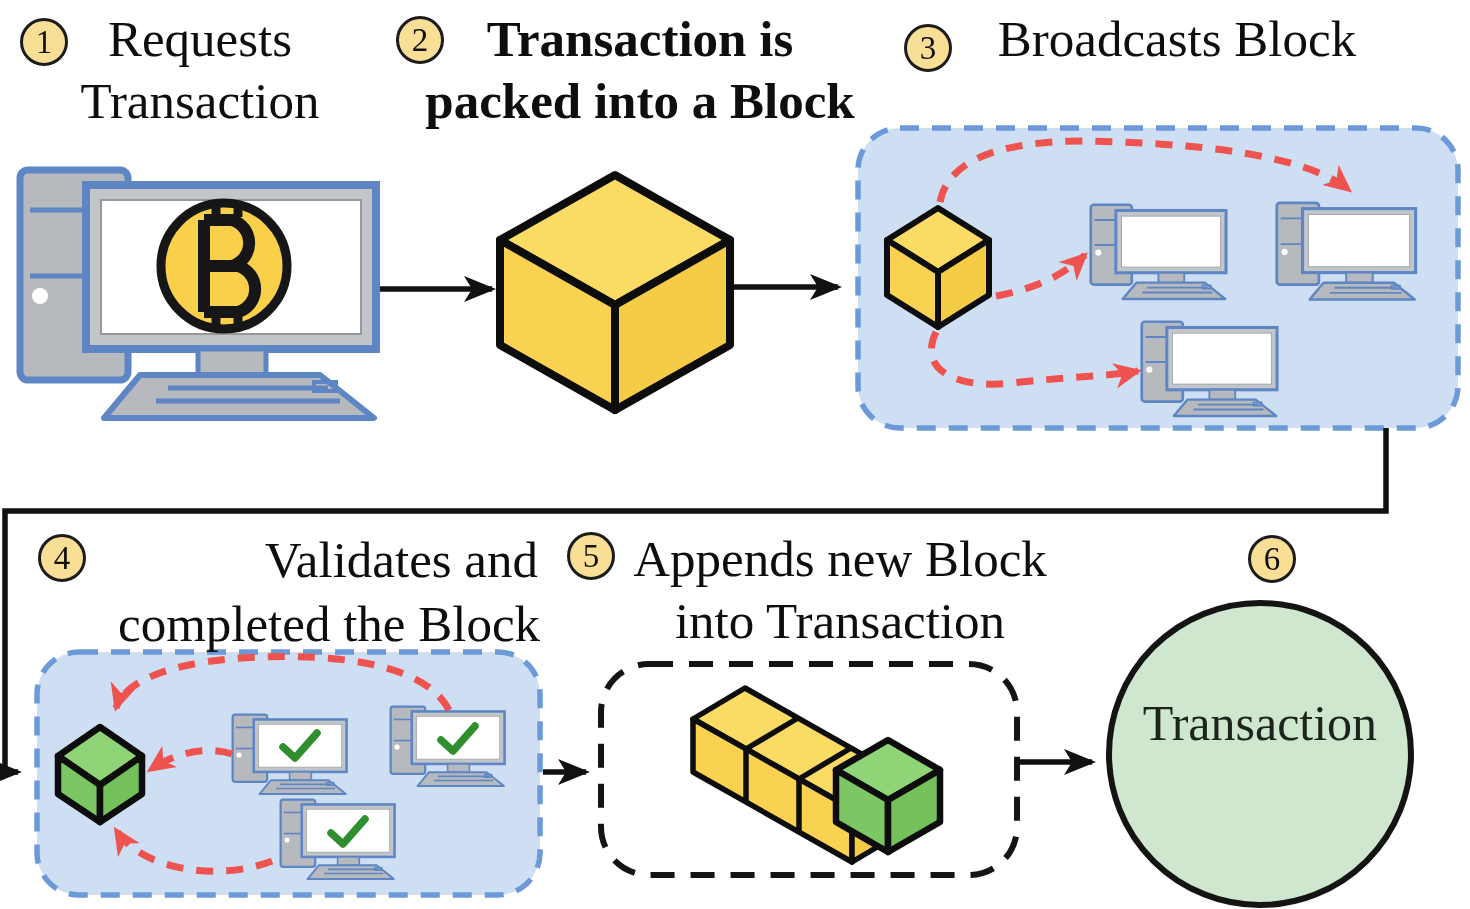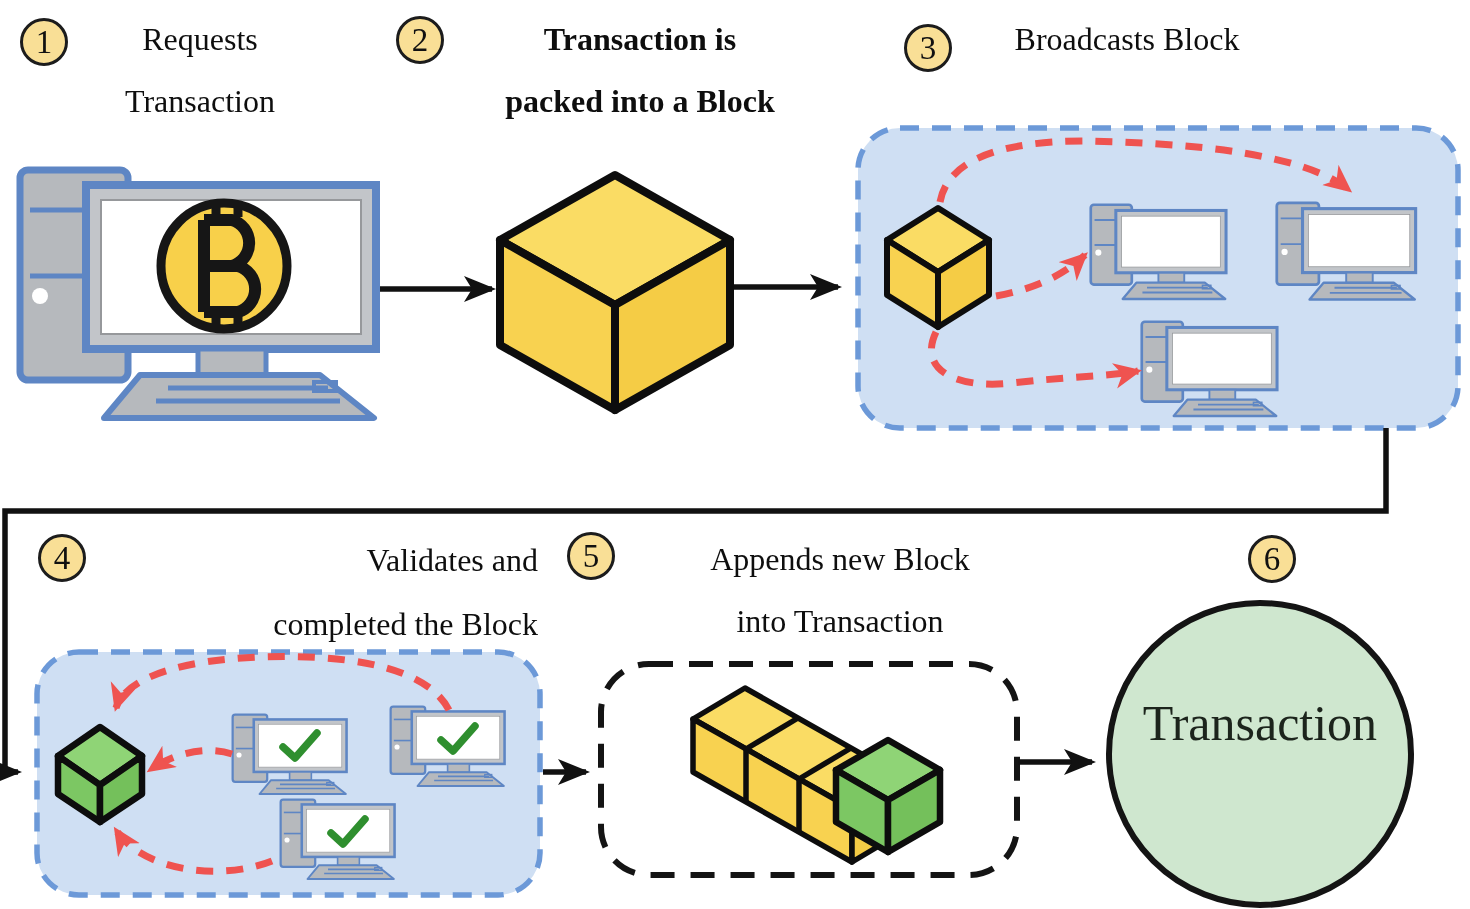--- a/index.html
+++ b/index.html
@@ -3,21 +3,21 @@
 <meta charset="utf-8">
 <style>
   html,body{margin:0;padding:0;background:#ffffff;}
   .stage{
     position:relative;width:1470px;height:909px;background:#ffffff;
     overflow:hidden;font-family:"Liberation Serif","DejaVu Serif",serif;
   }
   .stage svg.canvas{position:absolute;left:0;top:0;}
   .caption{
     position:absolute;color:#0e0e0e;text-align:center;
-    font-size:32px;line-height:62px;white-space:nowrap;
+    font-size:51px;line-height:62px;white-space:nowrap;
   }
   .caption.left{text-align:right;line-height:64px;}
   .badge{
     position:absolute;width:48px;height:48px;box-sizing:border-box;
     border:3px solid #1c1c1c;border-radius:50%;background:#F9DF96;
     display:flex;align-items:center;justify-content:center;
     font-size:33px;color:#111;
   }
   .endnode-text{
     position:absolute;left:1109px;top:690px;width:302px;text-align:center;
@@ -144,21 +144,21 @@
   <div class="badge" style="left:1248px;top:535px;">6</div>
 
   <div class="caption" style="left:70px;top:8px;width:260px;">
     <div>Requests</div>
     <div>Transaction</div>
   </div>
   <div class="caption" style="left:415px;top:8px;width:450px;font-weight:bold;">
     <div>Transaction is</div>
     <div>packed into a Block</div>
   </div>
-  <div class="caption" style="left:852px;top:8px;width:550px;">
+  <div class="caption" style="left:902px;top:8px;width:550px;">
     <div>Broadcasts Block</div>
   </div>
   <div class="caption left" style="left:118px;top:528px;width:420px;">
     <div>Validates and</div>
     <div>completed the Block</div>
   </div>
   <div class="caption" style="left:610px;top:528px;width:460px;">
     <div>Appends new Block</div>
     <div>into Transaction</div>
   </div>

